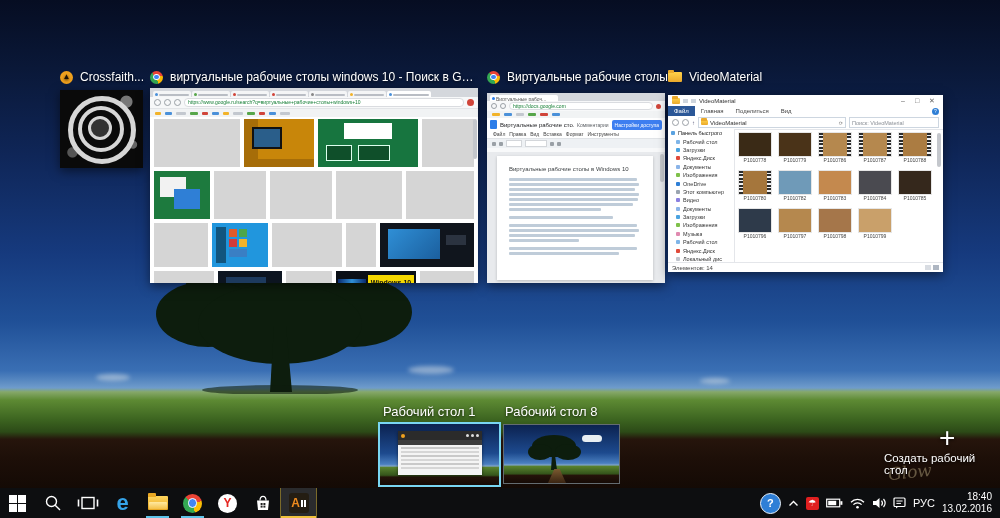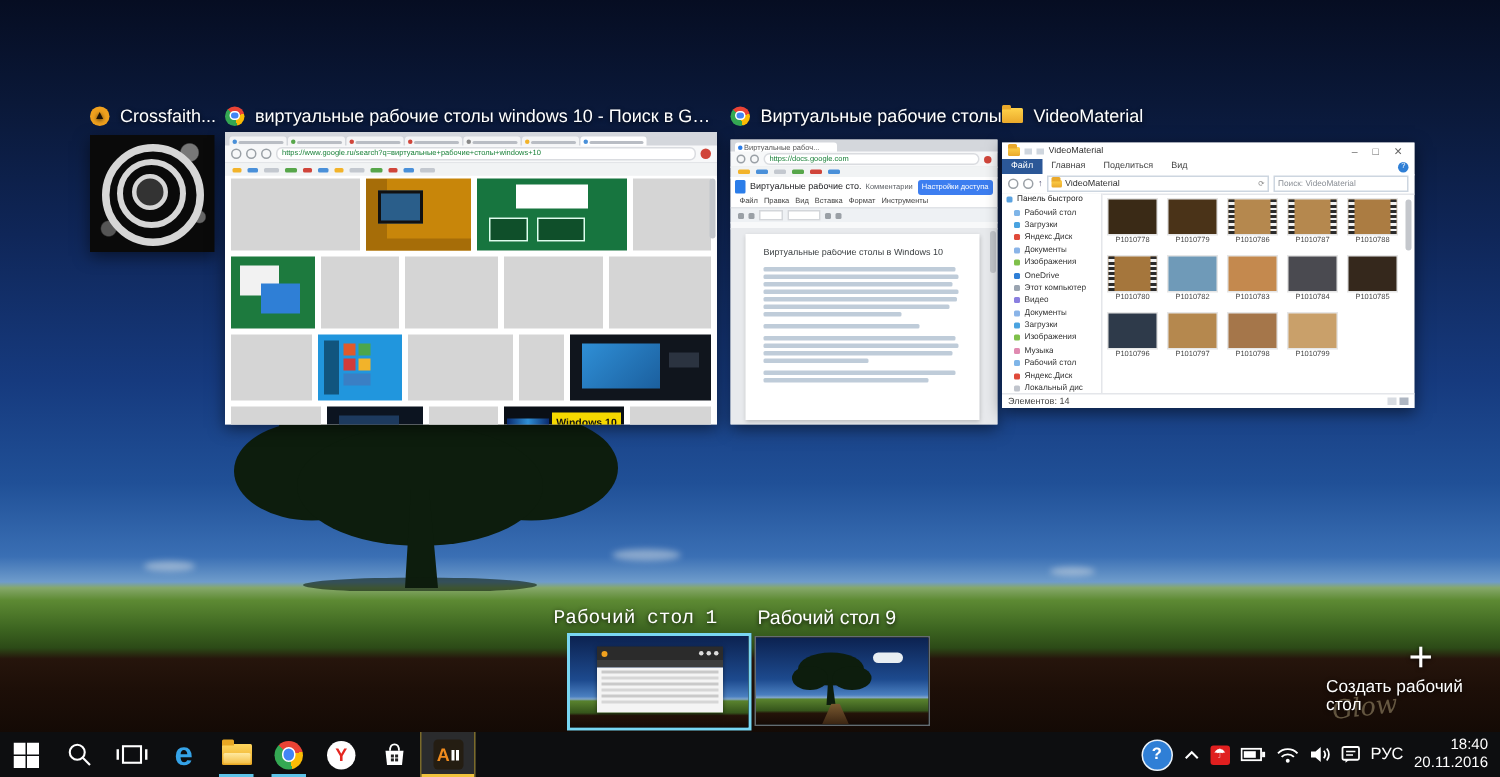--- a/index.html
+++ b/index.html
@@ -461,22 +461,22 @@
     </div>
     </div>
   <div class="scroll" style="top:38px;height:34px;right:2px;"></div>
   <div class="abs" style="left:0;right:0;bottom:0;height:9px;background:#fff;border-top:1px solid #e4e6ea;display:flex;align-items:center;padding:0 4px;">
     <span style="font-size:6px;color:#444;">Элементов: 14</span>
     <span style="margin-left:auto;width:6px;height:5px;background:#d8dce2;"></span>
     <span style="margin-left:2px;width:6px;height:5px;background:#aeb6c2;"></span>
   </div>
 </div>
 
-<div class="abs desk-label" style="left:369px;top:404px;font-family:Liberation Mono, monospace;">Рабочий стол 1</div>
-<div class="abs desk-label" style="left:505px;top:404px;">Рабочий стол 9</div>
+<div class="abs desk-label" style="left:383px;top:404px;">Рабочий стол 1</div>
+<div class="abs desk-label" style="left:505px;top:404px;">Рабочий стол 8</div>
 
 <div class="abs desk-thumb" style="left:378px;top:422px;width:119px;height:61px;border:2px solid #79d6f2;background:#000;">
   <div class="mini-wall"></div>
   <div class="abs" style="left:18px;top:7px;width:84px;height:44px;box-shadow:0 1px 3px rgba(0,0,0,.5);">
     <div style="height:9px;background:#2b2b2b;display:flex;align-items:center;gap:2px;padding:0 3px;">
       <span style="width:4px;height:4px;border-radius:50%;background:#f0a11e;"></span>
       <span style="margin-left:auto;display:flex;gap:2px;">
         <i style="width:3px;height:3px;border-radius:50%;background:#ddd;"></i>
         <i style="width:3px;height:3px;border-radius:50%;background:#ddd;"></i>
         <i style="width:3px;height:3px;border-radius:50%;background:#ddd;"></i>
@@ -598,16 +598,16 @@
       <svg width="13" height="12" viewBox="0 0 13 12">
         <rect x="1" y="1" width="11" height="8.5" rx="1" fill="none" stroke="#fff" stroke-width="1.2"></rect>
         <path d="M3 9.5 L3 11.5 L5.5 9.5 Z" fill="#fff"></path>
         <line x1="3.4" y1="4" x2="9.6" y2="4" stroke="#fff" stroke-width="1"></line>
         <line x1="3.4" y1="6.4" x2="8" y2="6.4" stroke="#fff" stroke-width="1"></line>
       </svg>
     </span>
     <span class="lang">РУС</span>
     <span class="clock">
       <span style="display:block;">18:40</span>
-      <span style="display:block;">20.11.2016</span>
+      <span style="display:block;">13.02.2016</span>
     </span>
   </div>
 </div>
 
 </body></html>

